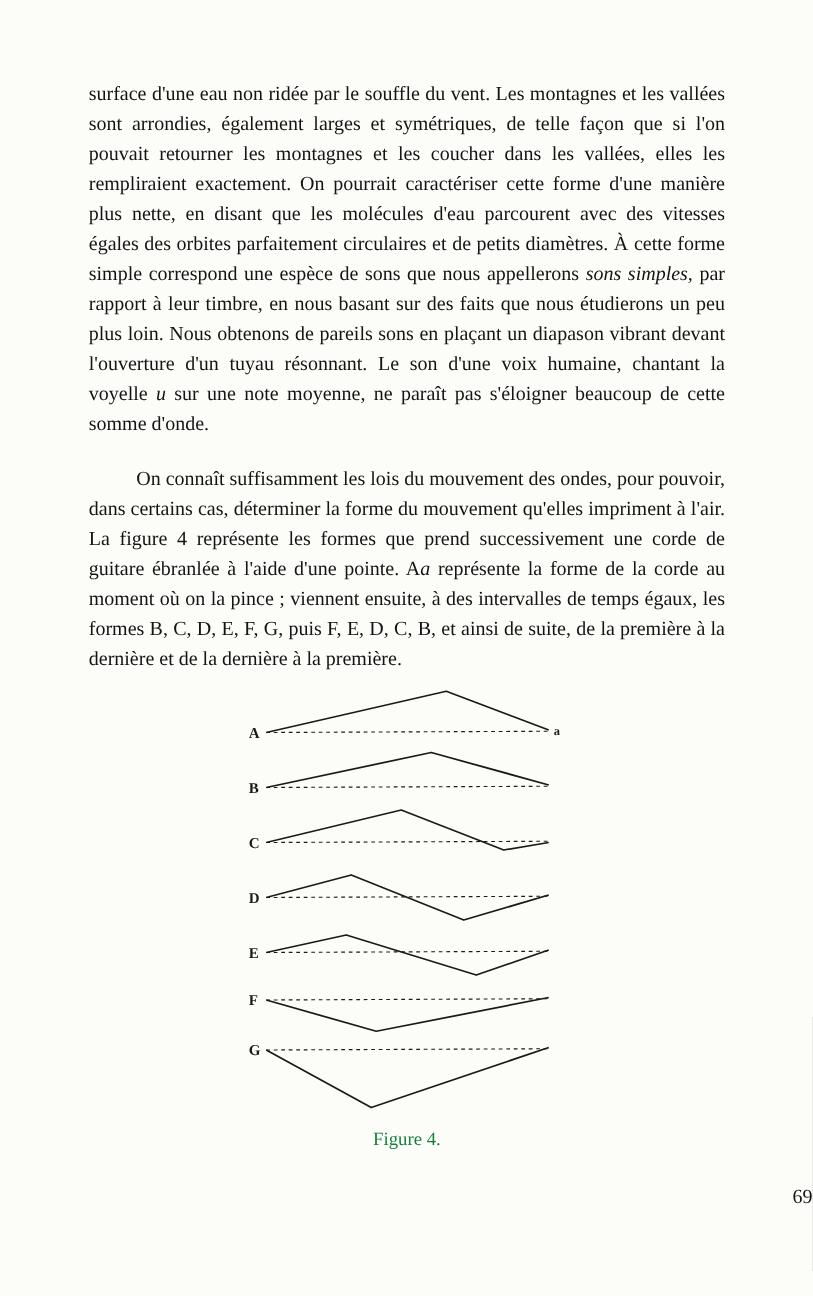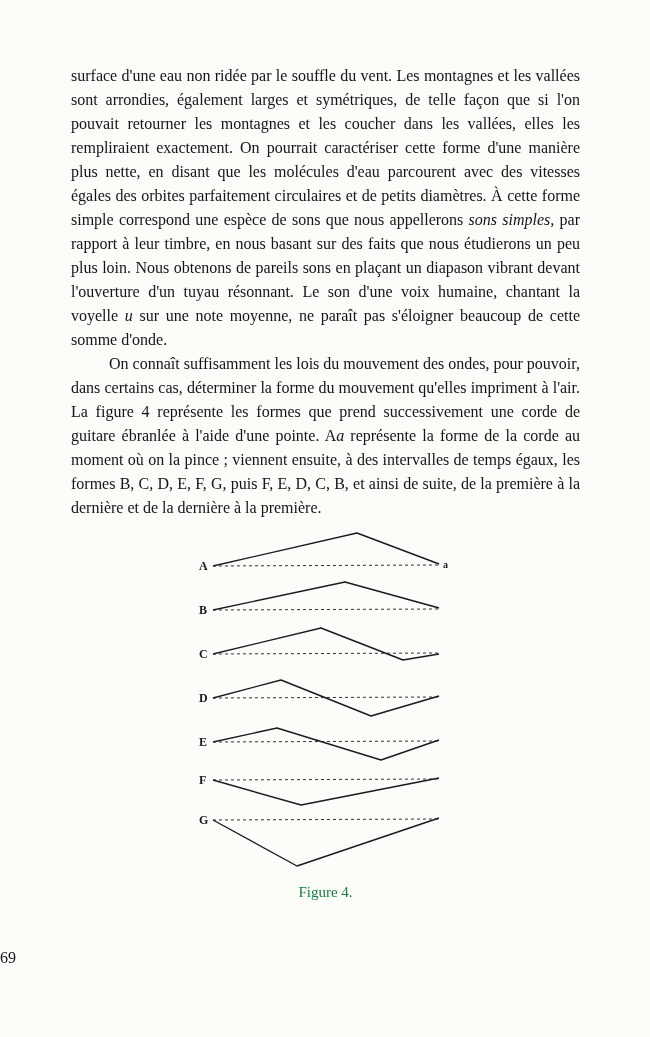--- a/index.html
+++ b/index.html
@@ -16,37 +16,37 @@
   }
   .text-block { width:509px; }
   .para {
     margin:0;
     text-align:justify;
     font-size:16px;
     line-height:24px;
     hyphens:auto;
     -webkit-hyphens:auto;
   }
-  .para.indent { text-indent:38px; }
+  .para.indent { text-indent:38px;margin-top:20px; }
   .para i { }
   figure {
     margin:8px 0 0 0;
     text-align:center;
   }
   figure svg { display:block; margin:0 auto; }
   figcaption {
     font-size:15px;
     margin-top:8px;
     color:#15803d;
   }
   .page-number {
     position:absolute;
     left:0; right:0;
     bottom:70px;
-    text-align:left;
+    text-align:right;
     font-size:16px;
     color:#141414;
   }
 </style>
 </head>
 <body>
 
 <div class="page">
   <div class="text-block" id="paragraphs">
       <p class="para"><span>surface d'une eau non ridée par le souffle du vent. Les montagnes et les vallées sont arrondies, également larges et symétriques, de telle façon que si l'on pouvait retourner les montagnes et les coucher dans les vallées, elles les rempliraient exactement. On pourrait caractériser cette forme d'une manière plus nette, en disant que les molécules d'eau parcourent avec des vitesses égales des orbites parfaitement circulaires et de petits diamètres. À cette forme simple correspond une espèce de sons que nous appellerons </span><i>sons simples,</i><span> par rapport à leur timbre, en nous basant sur des faits que nous étudierons un peu plus loin. Nous obtenons de pareils sons en plaçant un diapason vibrant devant l'ouverture d'un tuyau résonnant. Le son d'une voix humaine, chantant la voyelle </span><i>u</i><span> sur une note moyenne, ne paraît pas s'éloigner beaucoup de cette somme d'onde.</span></p>

